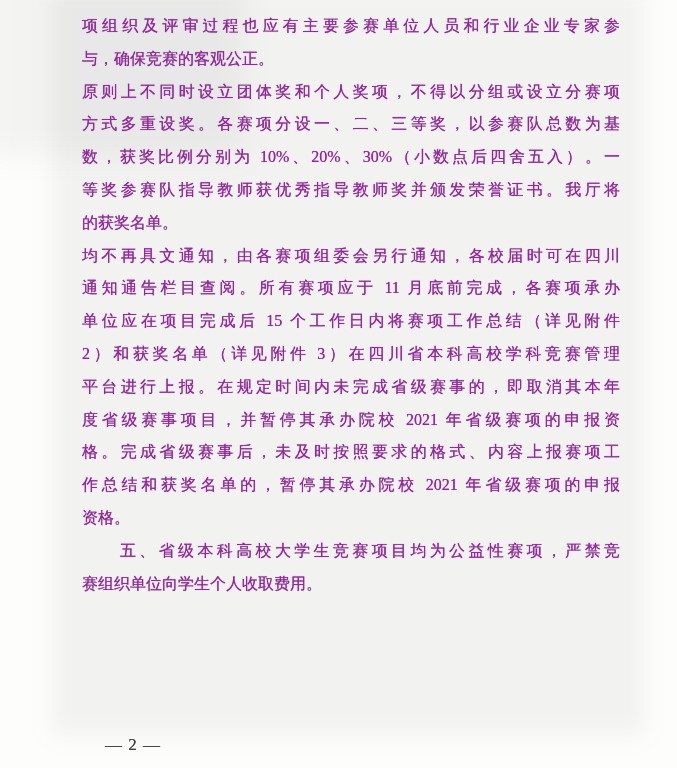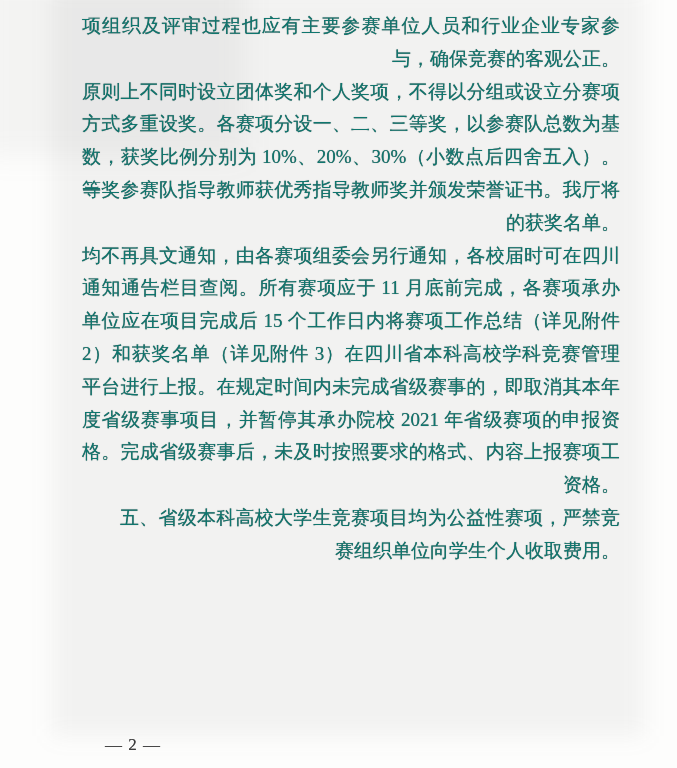--- a/index.html
+++ b/index.html
@@ -33,29 +33,29 @@
     height: 180px;
     background: rgba(110, 110, 110, 0.07);
     filter: blur(14px);
     pointer-events: none;
   }
   .page-body {
     position: absolute;
     left: 82px;
     top: 10px;
     width: 538px;
-    color: #0f766e;
-    font-size: 19px;
+    color: #a21caf;
+    font-size: 16px;
     text-shadow: 0 0 0.7px rgba(70, 70, 70, 0.85);
   }
   .text-line {
     height: 32.8px;
     line-height: 32.8px;
     white-space: nowrap;
-    text-align: right;
+    text-align: left;
   }
   .text-line.fill {
     white-space: normal;
     text-align: justify;
     text-align-last: justify;
   }
   .text-line.indent {
     padding-left: 38px;
   }
   .text-line.fill.indent {
@@ -86,18 +86,19 @@
     <div class="text-line fill">数，获奖比例分别为 10%、20%、30%（小数点后四舍五入）。一</div>
     <div class="text-line fill">等奖参赛队指导教师获优秀指导教师奖并颁发荣誉证书。我厅将</div>
     <div class="text-line">的获奖名单。</div>
     <div class="text-line fill">均不再具文通知，由各赛项组委会另行通知，各校届时可在四川</div>
     <div class="text-line fill">通知通告栏目查阅。所有赛项应于 11 月底前完成，各赛项承办</div>
     <div class="text-line fill">单位应在项目完成后 15 个工作日内将赛项工作总结（详见附件</div>
     <div class="text-line fill">2）和获奖名单（详见附件 3）在四川省本科高校学科竞赛管理</div>
     <div class="text-line fill">平台进行上报。在规定时间内未完成省级赛事的，即取消其本年</div>
     <div class="text-line fill">度省级赛事项目，并暂停其承办院校 2021 年省级赛项的申报资</div>
     <div class="text-line fill">格。完成省级赛事后，未及时按照要求的格式、内容上报赛项工</div>
+    <div class="text-line fill">作总结和获奖名单的，暂停其承办院校 2021 年省级赛项的申报</div>
     <div class="text-line">资格。</div>
     <div class="text-line indent fill">五、省级本科高校大学生竞赛项目均为公益性赛项，严禁竞</div>
     <div class="text-line">赛组织单位向学生个人收取费用。</div>
   </div>
 
 <div class="page-footer">— 2 —</div>
 
 </body></html>

